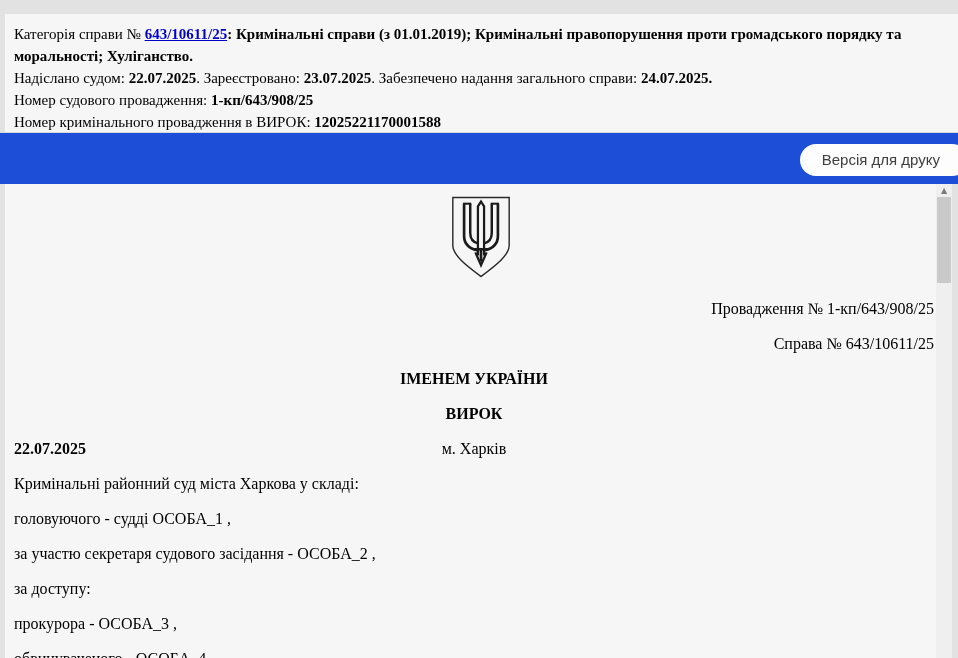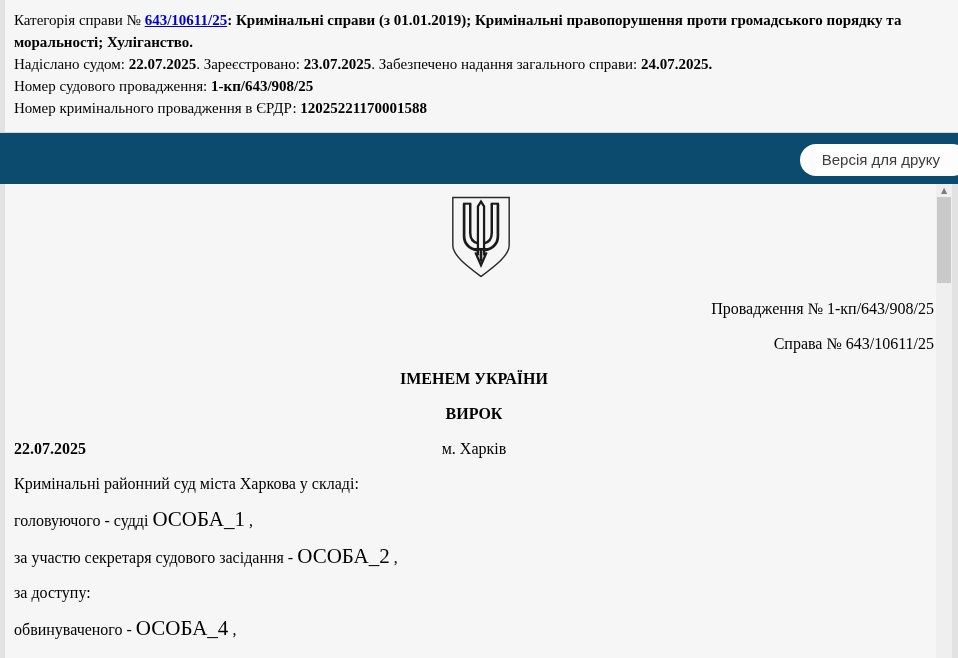--- a/index.html
+++ b/index.html
@@ -4,31 +4,31 @@
 <style>
   html,body{margin:0;padding:0;}
   body{
     width:958px;height:658px;overflow:hidden;position:relative;
     background:#e2e2e2;
     font-family:"Liberation Serif","DejaVu Serif",serif;
     color:#000;
   }
   
   .header-block{
-    position:absolute;top:0;left:5px;right:0;height:132px;
+    position:absolute;top:14px;left:5px;right:0;height:132px;
     background:#f6f6f6;box-sizing:border-box;
     padding:9px 14px 0 9px;
     font-size:15px;line-height:22px;
   }
   .header-block p{margin:0;}
   .case-link{color:#0000cc;font-weight:bold;text-decoration:underline;cursor:pointer;}
   
   .toolbar-bar{
     position:absolute;top:132px;left:0;right:0;height:52px;
-    background:#0c4a6e;border-top:1px solid #d8d8d8;box-sizing:border-box;
+    background:#1d4ed8;border-top:1px solid #d8d8d8;box-sizing:border-box;
   }
   .print-btn{
     position:absolute;top:11px;right:-10px;height:32px;
     padding:0 28px 0 22px;border:none;border-radius:16px;
     background:#fdfdfd;color:#3d3d3d;
     font-family:"Liberation Sans","DejaVu Sans",sans-serif;
     font-size:15px;line-height:32px;cursor:pointer;
   }
   
   .doc-panel{
@@ -41,21 +41,21 @@
     font-size:16px;line-height:22px;overflow:hidden;
   }
   .doc-content p{margin:0 0 13px;}
   .emblem-wrap{text-align:center;margin:0 0 14px;}
   .emblem-wrap svg{margin-left:14px;}
   .align-right{text-align:right;}
   .align-center{text-align:center;}
   .bold{font-weight:bold;}
   .date-line{position:relative;text-align:center;}
   .date-left{position:absolute;left:0;top:0;font-weight:bold;}
-  .anon{font-size:21px;}
+  .anon{font-size:16px;}
   
   .scrollbar{
     position:absolute;top:0;right:0;width:16px;bottom:0;
     background:#efefef;
   }
   .scroll-up-arrow{
     position:absolute;top:2px;left:0;width:16px;height:10px;
     color:#7b7b7b;font-size:8px;line-height:10px;text-align:center;
     font-family:"DejaVu Sans",sans-serif;cursor:pointer;
   }
@@ -64,21 +64,21 @@
     background:#c9c9c9;cursor:pointer;
   }
 </style>
 </head>
 <body>
 
 <div class="header-block">
   <p><span>Категорія справи № </span><a class="case-link">643/10611/25</a><b>: Кримінальні справи (з 01.01.2019); Кримінальні правопорушення проти громадського порядку та моральності; Хуліганство.</b></p>
   <p><span>Надіслано судом: </span><b>22.07.2025</b><span>. Зареєстровано: </span><b>23.07.2025</b><span>. Забезпечено надання загального справи: </span><b>24.07.2025.</b></p>
   <p><span>Номер судового провадження: </span><b>1-кп/643/908/25</b></p>
-  <p><span>Номер кримінального провадження в ЄРДР: </span><b>12025221170001588</b></p>
+  <p><span>Номер кримінального провадження в ВИРОК: </span><b>12025221170001588</b></p>
 </div>
 
 <div class="toolbar-bar">
   <button class="print-btn">Версія для друку</button>
 </div>
 
 <div class="doc-panel">
   <div class="doc-content">
 
     <div class="emblem-wrap">
@@ -107,20 +107,21 @@
     <p class="date-line">
       <span class="date-left">22.07.2025</span>
       <span>м. Харків</span>
     </p>
 
     <div>
         <p>Кримінальні районний суд міста Харкова у складі:</p>
         <p>головуючого - судді <span class="anon">ОСОБА_1</span> ,</p>
         <p>за участю секретаря судового засідання - <span class="anon">ОСОБА_2</span> ,</p>
         <p>за доступу:</p>
+        <p>прокурора - <span class="anon">ОСОБА_3</span> ,</p>
         <p>обвинуваченого - <span class="anon">ОСОБА_4</span> ,</p>
       </div>
 
   </div>
 
   <div class="scrollbar">
     <div class="scroll-up-arrow">▲</div>
     <div class="scroll-thumb"></div>
   </div>
 </div>

